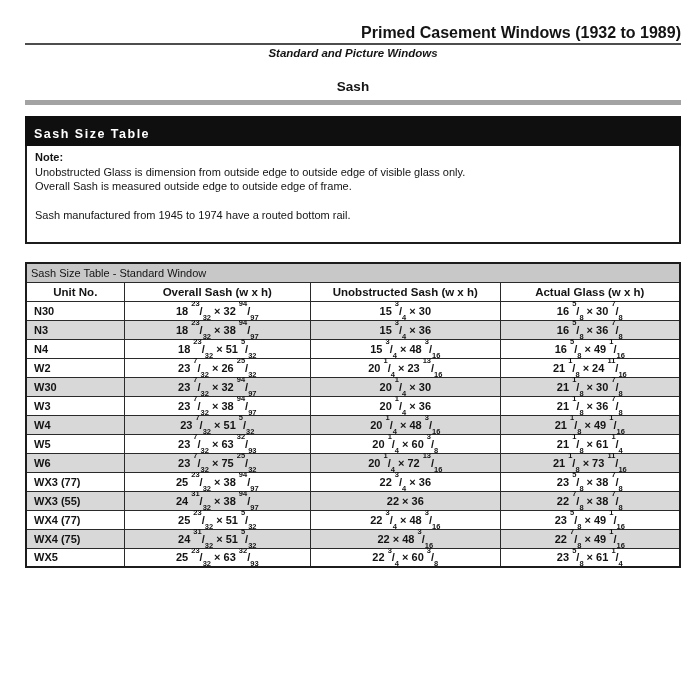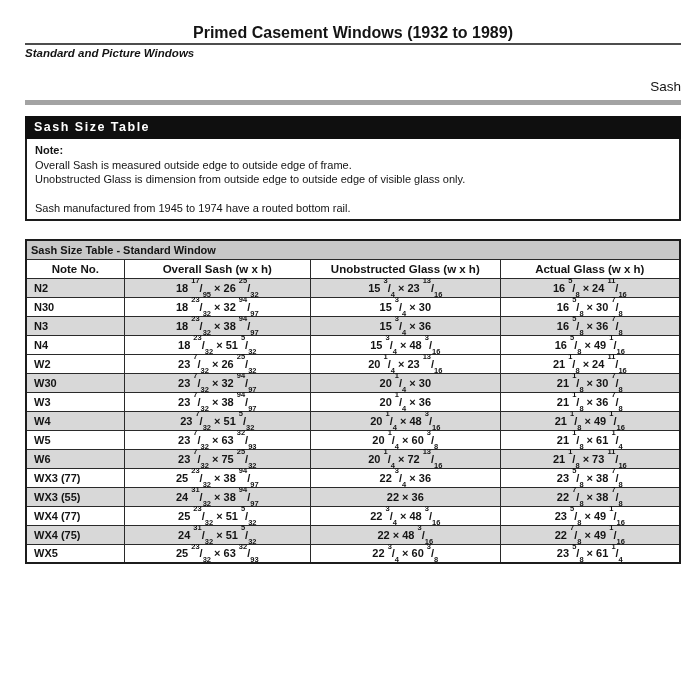--- a/index.html
+++ b/index.html
@@ -16,61 +16,61 @@
     background:#fff;
     font-family:"Liberation Sans", sans-serif;
     color:var(--text-color);
     overflow:hidden;
   }
   .page{position:relative;width:700px;height:700px;background:#fff;}
   .content{position:absolute;left:25px;top:0;width:656px;}
 
   .doc-title{
     margin-top:24px;
-    text-align:center;
+    text-align:right;
     font-weight:bold;
     font-size:16px;
     line-height:17px;
   }
   .title-rule{
     margin-top:2px;
     border-top:2px solid #4d4d4d;
   }
   .doc-subtitle{
     margin-top:2px;
-    text-align:left;
+    text-align:center;
     font-weight:bold;
     font-style:italic;
     font-size:11.5px;
   }
   .section-label{
     margin-top:20px;
-    text-align:right;
-    font-weight:normal;
+    text-align:center;
+    font-weight:bold;
     font-size:13.5px;
   }
   .gray-bar{
     margin-top:6px;
     height:5px;
     background:var(--rule-gray);
   }
 
   .note-header{
     margin-top:11px;
     background:var(--bar-black);
     color:#fff;
     font-weight:bold;
     font-size:12.5px;
     letter-spacing:1.5px;
-    padding:4px 9px 5px;
+    padding:11px 9px 5px;
   }
   .note-body{
     border:2px solid var(--border-dark);
     border-top:none;
-    padding:4px 8px 4px;
+    padding:4px 8px 20px;
     font-size:11px;
     line-height:14.5px;
   }
   .note-heading{font-weight:bold;}
   .note-spacer{height:14px;}
 
   table.sash-table{
     margin-top:18px;
     width:100%;
     border-collapse:collapse;
@@ -79,21 +79,21 @@
   }
   .sash-table td,.sash-table th{
     border:1px solid #2a2a2a;
     font-size:11px;
     padding:2px 4px;
     height:19px;
     vertical-align:middle;
   }
   .table-title-cell{
     background:var(--table-title-gray);
-    font-weight:bold;
+    font-weight:normal;
     font-size:12px;
     text-align:left;
     padding:3px 8px;
   }
   .sash-table th{
     font-weight:bold;
     font-size:11.5px;
     text-align:center;
     background:#fff;
   }
@@ -134,51 +134,45 @@
 
     <div class="doc-title">Primed Casement Windows (1932 to 1989)</div>
     <div class="title-rule"></div>
     <div class="doc-subtitle">Standard and Picture Windows</div>
     <div class="section-label">Sash</div>
     <div class="gray-bar"></div>
 
     <div class="note-header">Sash Size Table</div>
     <div class="note-body">
       <div class="note-heading">Note:</div>
+      <div class="note-line">Unobstructed Glass is dimension from outside edge to outside edge of visible glass only.</div>
       <div class="note-line">Overall Sash is measured outside edge to outside edge of frame.</div>
-      <div class="note-line">Unobstructed Glass is dimension from outside edge to outside edge of visible glass only.</div>
       <div class="note-spacer"></div>
       <div class="note-line">Sash manufactured from 1945 to 1974 have a routed bottom rail.</div>
     </div>
 
     <table class="sash-table">
       <colgroup>
         <col class="col-unit">
           <col class="col-overall">
           <col class="col-unobstructed">
           <col class="col-actual">
       </colgroup>
       <thead>
         <tr>
           <td class="table-title-cell" colspan="4">Sash Size Table - Standard Window</td>
         </tr>
         <tr>
-          <th>Note No.</th>
+          <th>Unit No.</th>
           <th>Overall Sash (w x h)</th>
-          <th>Unobstructed Glass (w x h)</th>
+          <th>Unobstructed Sash (w x h)</th>
           <th>Actual Glass (w x h)</th>
         </tr>
       </thead>
       <tbody>
-          <tr class="shaded">
-    <td class="unit-cell">N2</td>
-    <td class="value-cell">18 <sup>17</sup>/<sub>95</sub> × 26 <sup>25</sup>/<sub>32</sub></td>
-    <td class="value-cell">15 <sup>3</sup>/<sub>4</sub> × 23 <sup>13</sup>/<sub>16</sub></td>
-    <td class="value-cell">16 <sup>5</sup>/<sub>8</sub> × 24 <sup>11</sup>/<sub>16</sub></td>
-  </tr>
           <tr>
     <td class="unit-cell">N30</td>
     <td class="value-cell">18 <sup>23</sup>/<sub>32</sub> × 32 <sup>94</sup>/<sub>97</sub></td>
     <td class="value-cell">15 <sup>3</sup>/<sub>4</sub> × 30</td>
     <td class="value-cell">16 <sup>5</sup>/<sub>8</sub> × 30 <sup>7</sup>/<sub>8</sub></td>
   </tr>
           <tr class="shaded">
     <td class="unit-cell">N3</td>
     <td class="value-cell">18 <sup>23</sup>/<sub>32</sub> × 38 <sup>94</sup>/<sub>97</sub></td>
     <td class="value-cell">15 <sup>3</sup>/<sub>4</sub> × 36</td>

